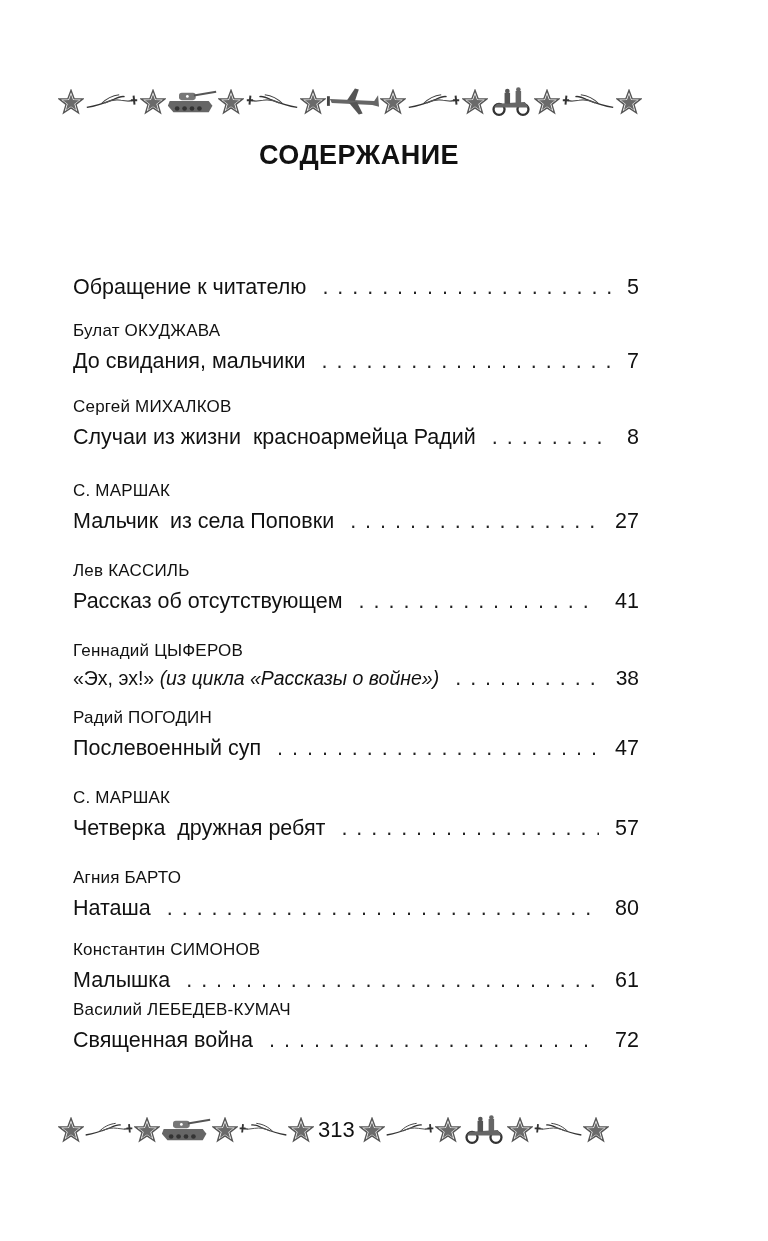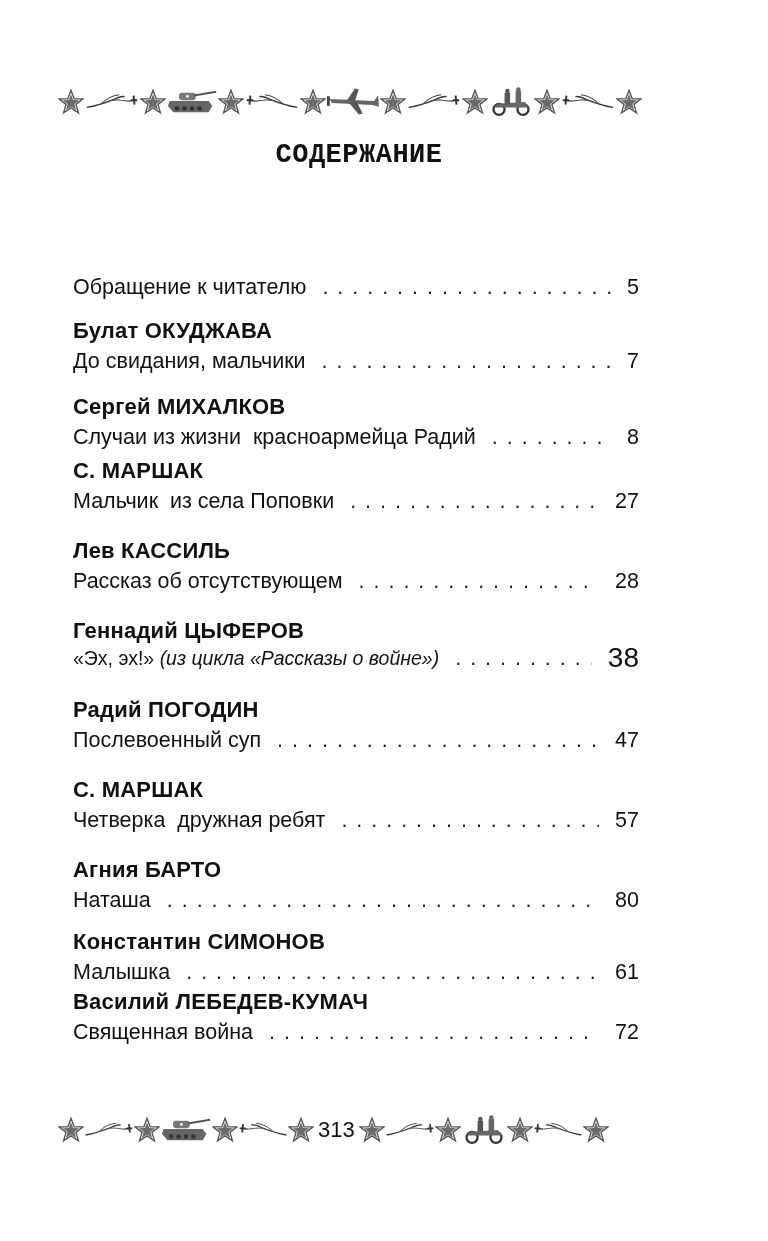--- a/index.html
+++ b/index.html
@@ -12,30 +12,30 @@
       display: flex; align-items: center; 
     }
     .ornament.top { top: 87px; }
     .ornament.bottom { top: 1115px; }
     .orn-item { display: flex; align-items: center; justify-content: center; }
     .orn-item svg { display: block; }
     .page-num { font-size: 22px; color: #111; letter-spacing: 0px; padding: 0 4px; }
 
     .title {
       position: absolute; top: 140px; left: 0; width: 718px; text-align: center;
-      font-weight: bold; font-size: 27px; letter-spacing: 0.5px; color: #111; font-family: Liberation Mono, monospace;
+      font-weight: bold; font-size: 27px; letter-spacing: 0.5px; color: #111;
     }
     .toc { position: absolute; left: 73px; top: 272px; width: 566px; }
     .row { position: relative; display: flex; align-items: center; font-size: 21.5px; line-height: 30px; white-space: nowrap; gap: 14px; }
     .row .t { flex: 0 0 auto; padding-right: 2px; }
     .row .t i { font-style: italic; }
     .row .dots { flex: 1 1 auto; overflow: hidden; letter-spacing: 5.2px; color: #222; }
     .row .dots::before { content: ". . . . . . . . . . . . . . . . . . . . . . . . . . . . . . . . . . . . . . . . . . . . . . . . . . . . ."; letter-spacing: 0; word-spacing: 3px; }
     .row .p { flex: 0 0 auto; padding-left: 2px; }
-    .author { font-weight: bold; font-size: 22px; line-height: 30px; letter-spacing: 0.2px; }
+    .author { font-weight: normal; font-size: 17px; line-height: 30px; letter-spacing: 0.2px; }
   </style>
 </head>
 <body>
 
 <svg width="0" height="0" style="position:absolute">
   <defs>
     <symbol id="star" viewBox="0 0 30 30">
       <polygon points="15,1.5 18.6,11.2 28.8,11.4 20.7,17.7 23.6,27.6 15,21.8 6.4,27.6 9.3,17.7 1.2,11.4 11.4,11.2" fill="#ffffff" stroke="#555" stroke-width="1.6"></polygon>
       <polygon points="15,6 17.4,12.8 24.5,13 18.9,17.3 20.9,24.1 15,20.1 9.1,24.1 11.1,17.3 5.5,13 12.6,12.8" fill="#6a6a6a"></polygon>
     </symbol>
@@ -172,21 +172,21 @@
 
   <div style="margin-bottom:16px">
     <div class="author">Булат ОКУДЖАВА</div>
     <div class="row">
       <span class="t">До свидания, мальчики</span>
       <span class="dots"></span>
       <span class="p">7</span>
     </div>
   </div>
 
-  <div style="margin-bottom:4px">
+  <div style="margin-bottom:24px">
     <div class="author">Сергей МИХАЛКОВ</div>
     <div class="row">
       <span class="t" style="white-space:pre">Случаи из жизни  красноармейца Радий</span>
       <span class="dots"></span>
       <span class="p">8</span>
     </div>
   </div>
 
   <div style="margin-bottom:20px">
     <div class="author">С. МАРШАК</div>
@@ -195,30 +195,30 @@
       <span class="dots"></span>
       <span class="p">27</span>
     </div>
   </div>
 
   <div style="margin-bottom:20px">
     <div class="author">Лев КАССИЛЬ</div>
     <div class="row">
       <span class="t">Рассказ об отсутствующем</span>
       <span class="dots"></span>
-      <span class="p">28</span>
-    </div>
-  </div>
-
-  <div style="margin-bottom:25px">
+      <span class="p">41</span>
+    </div>
+  </div>
+
+  <div style="margin-bottom:13px">
     <div class="author">Геннадий ЦЫФЕРОВ</div>
     <div class="row" style="font-size:19.5px;line-height:24px">
       <span class="t"><span>«Эх, эх!»</span> <i>(из цикла «Рассказы о войне»)</i></span>
       <span class="dots" style="font-size:21.5px"></span>
-      <span class="p" style="font-size:28px">38</span>
+      <span class="p" style="font-size:21px">38</span>
     </div>
   </div>
 
   <div style="margin-bottom:20px">
     <div class="author">Радий ПОГОДИН</div>
     <div class="row">
       <span class="t">Послевоенный суп</span>
       <span class="dots"></span>
       <span class="p">47</span>
     </div>

